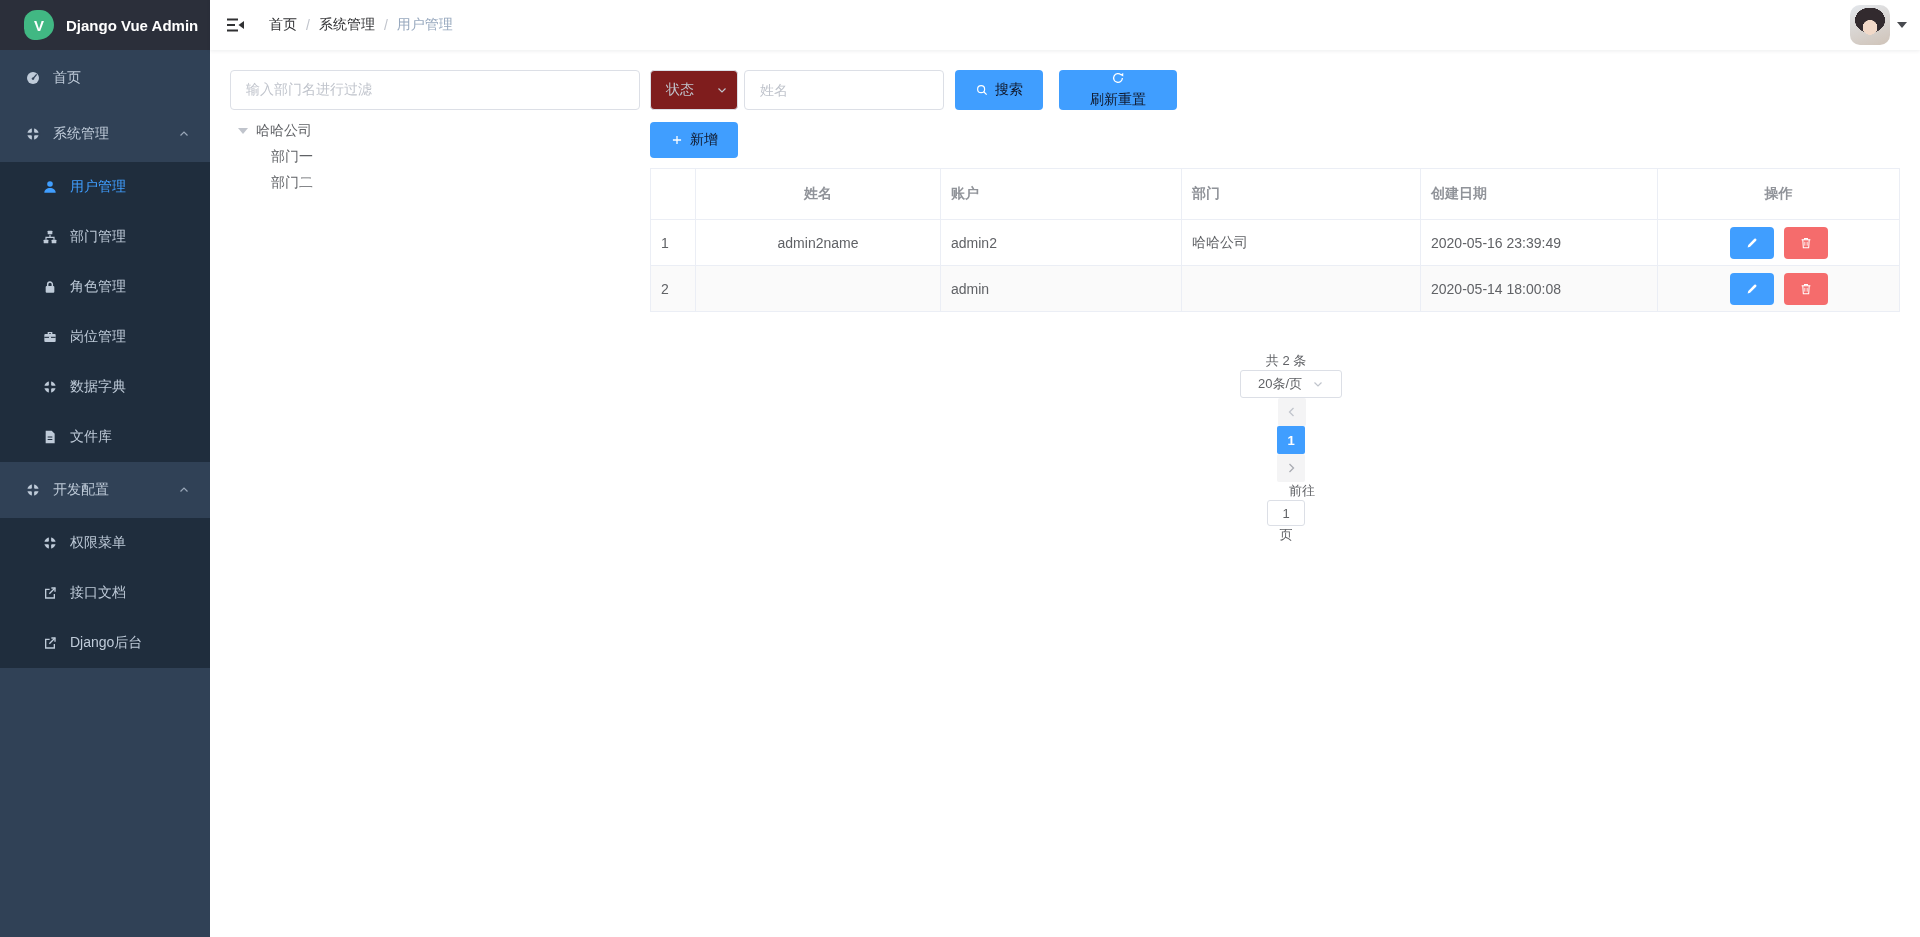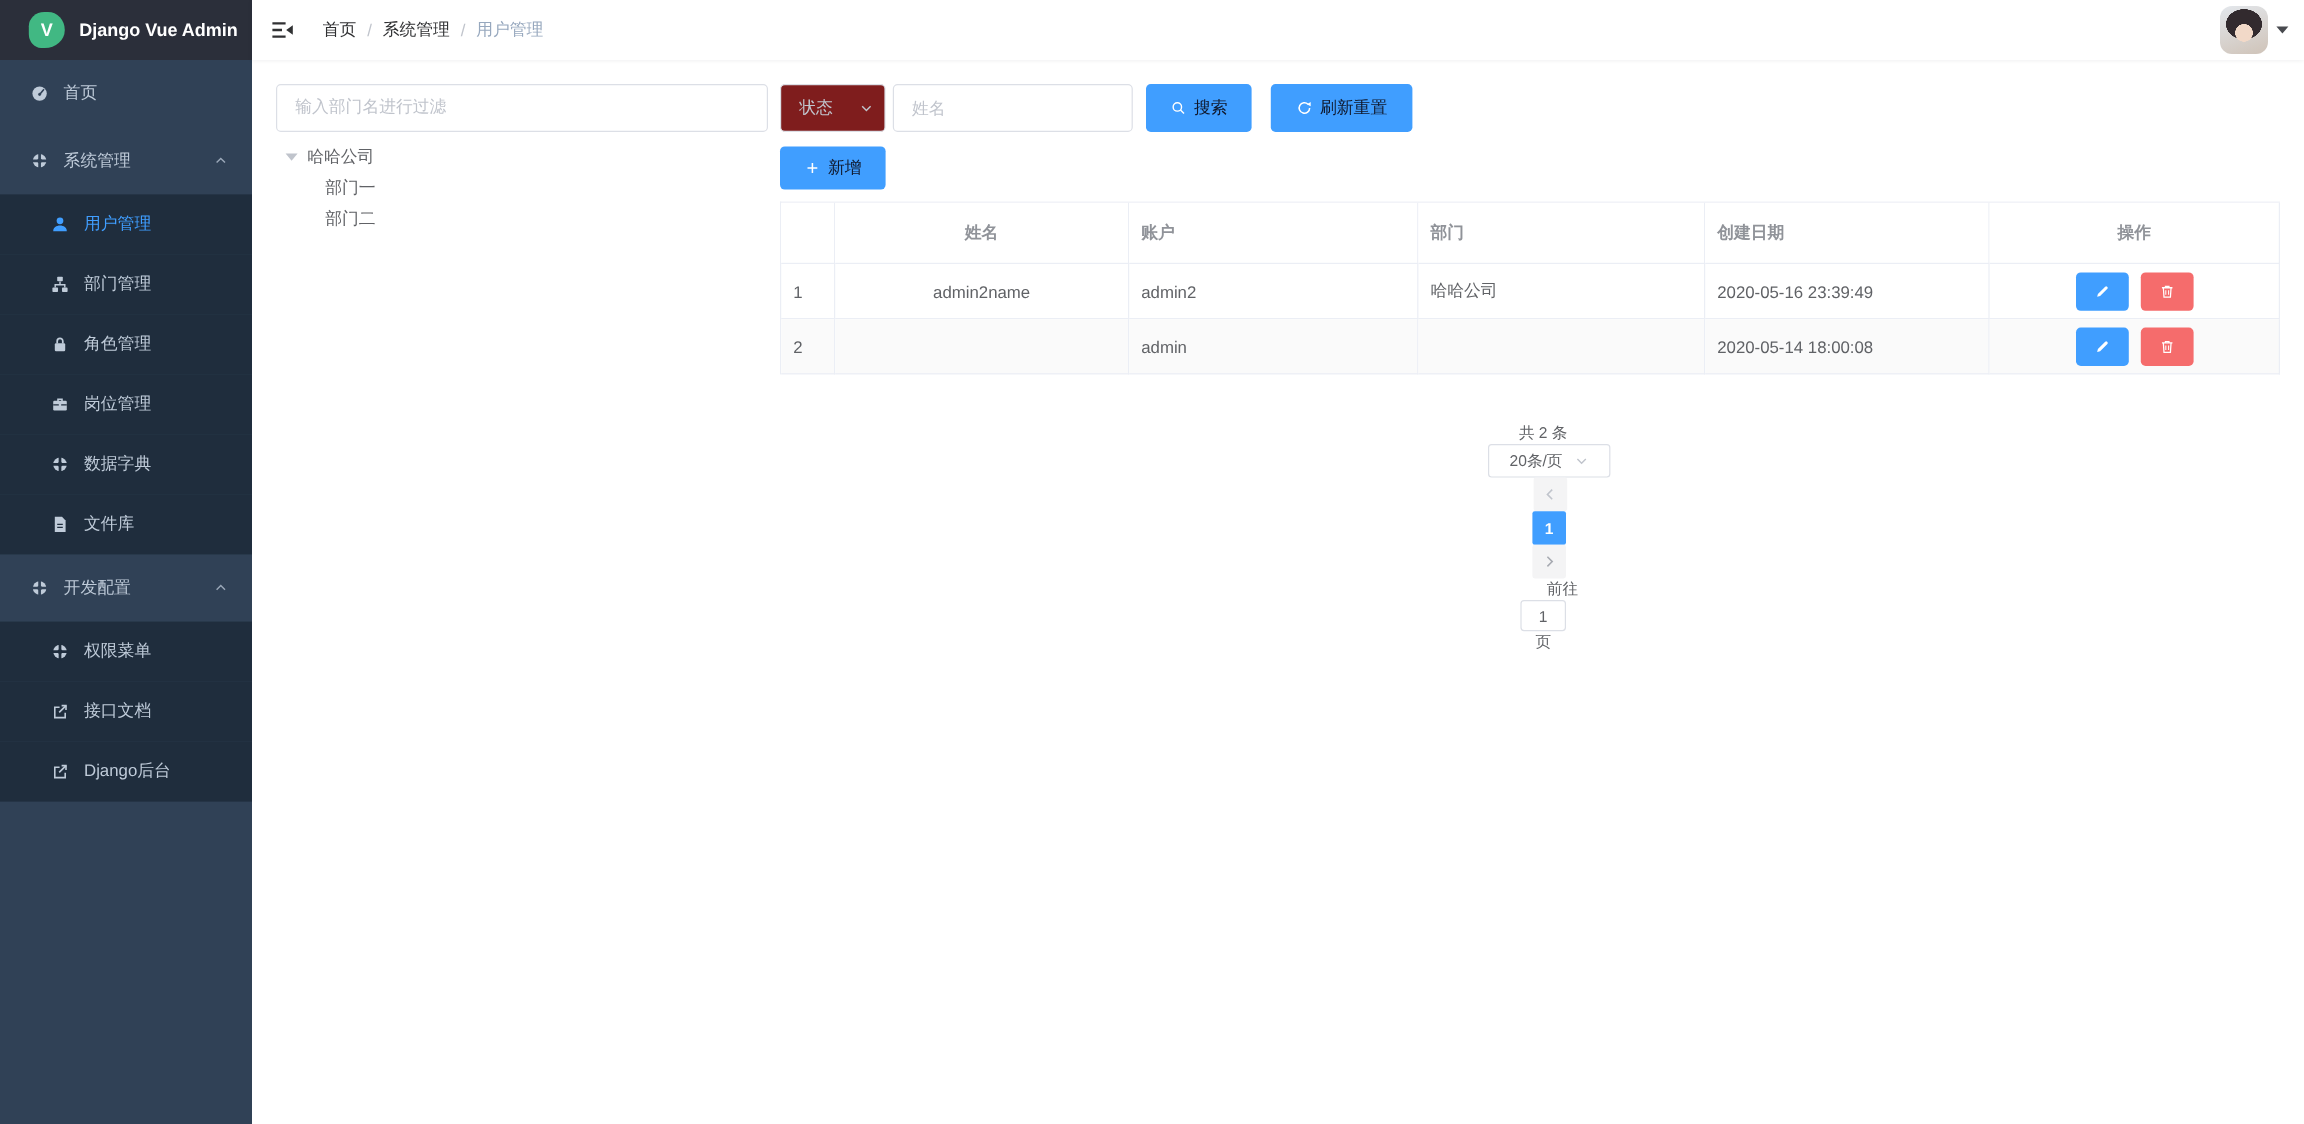--- a/index.html
+++ b/index.html
@@ -67,21 +67,21 @@
   .fake-select { width:88px; height:40px; border:1px solid #dcdfe6; border-radius:4px; background:#7f1d1d;
     display:flex; align-items:center; justify-content:space-between; padding:0 9px 0 15px;
     color:#c0c4cc; font-size:14px; cursor:pointer; margin-right:6px; }
   .fake-select svg, .pg-select svg { width:12px; height:12px; display:block; }
   .name-input { width:200px; margin-right:6px; }
   .btn { display:inline-flex; align-items:center; justify-content:center; gap:6px; border:none; border-radius:4px;
     color:#0f172a; font-size:14px; cursor:pointer; font-family:inherit; }
   .btn svg { width:14px; height:14px; display:block; }
   .btn-primary { background:#409EFF; }
   .btn-search { width:88px; height:40px; margin-left:5px; }
-  .btn-reset { width:118px; height:40px; margin-left:16px; }
+  .btn-reset { width:118px; height:40px; margin-left:16px;flex-direction:column; }
   .add-row { margin:12px 0 10px; }
   .btn-add { width:88px; height:36px; }
 
   
   .data-table { width:100%; border-collapse:separate; border-spacing:0; table-layout:fixed;
     border-top:1px solid #ebeef5; border-left:1px solid #ebeef5; font-size:14px; color:#606266; }
   .data-table th, .data-table td { border-right:1px solid #ebeef5; border-bottom:1px solid #ebeef5;
     padding:0 10px; text-align:left; white-space:nowrap; overflow:hidden; }
   .data-table th { height:51px; color:#909399; font-weight:bold; background:#fff; }
   .data-table td { height:46px; }

